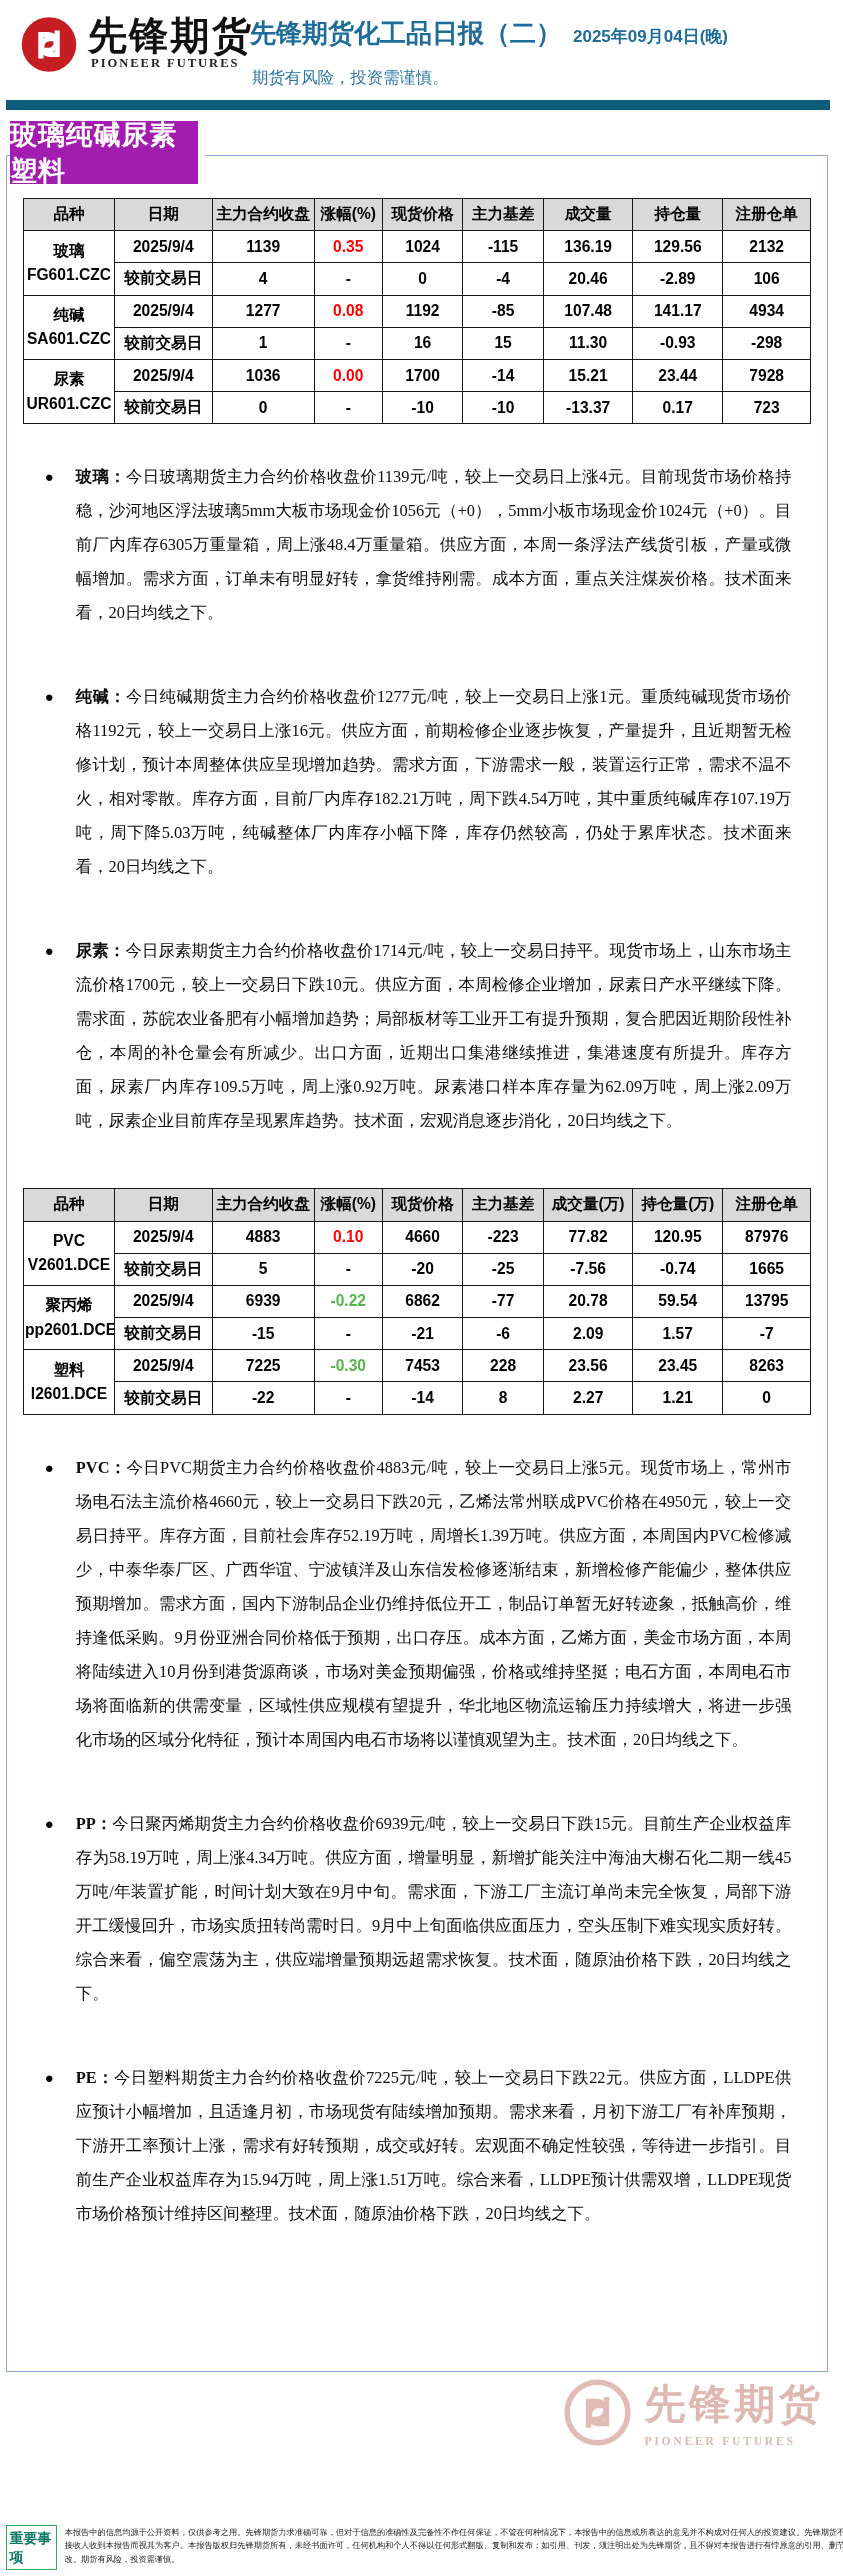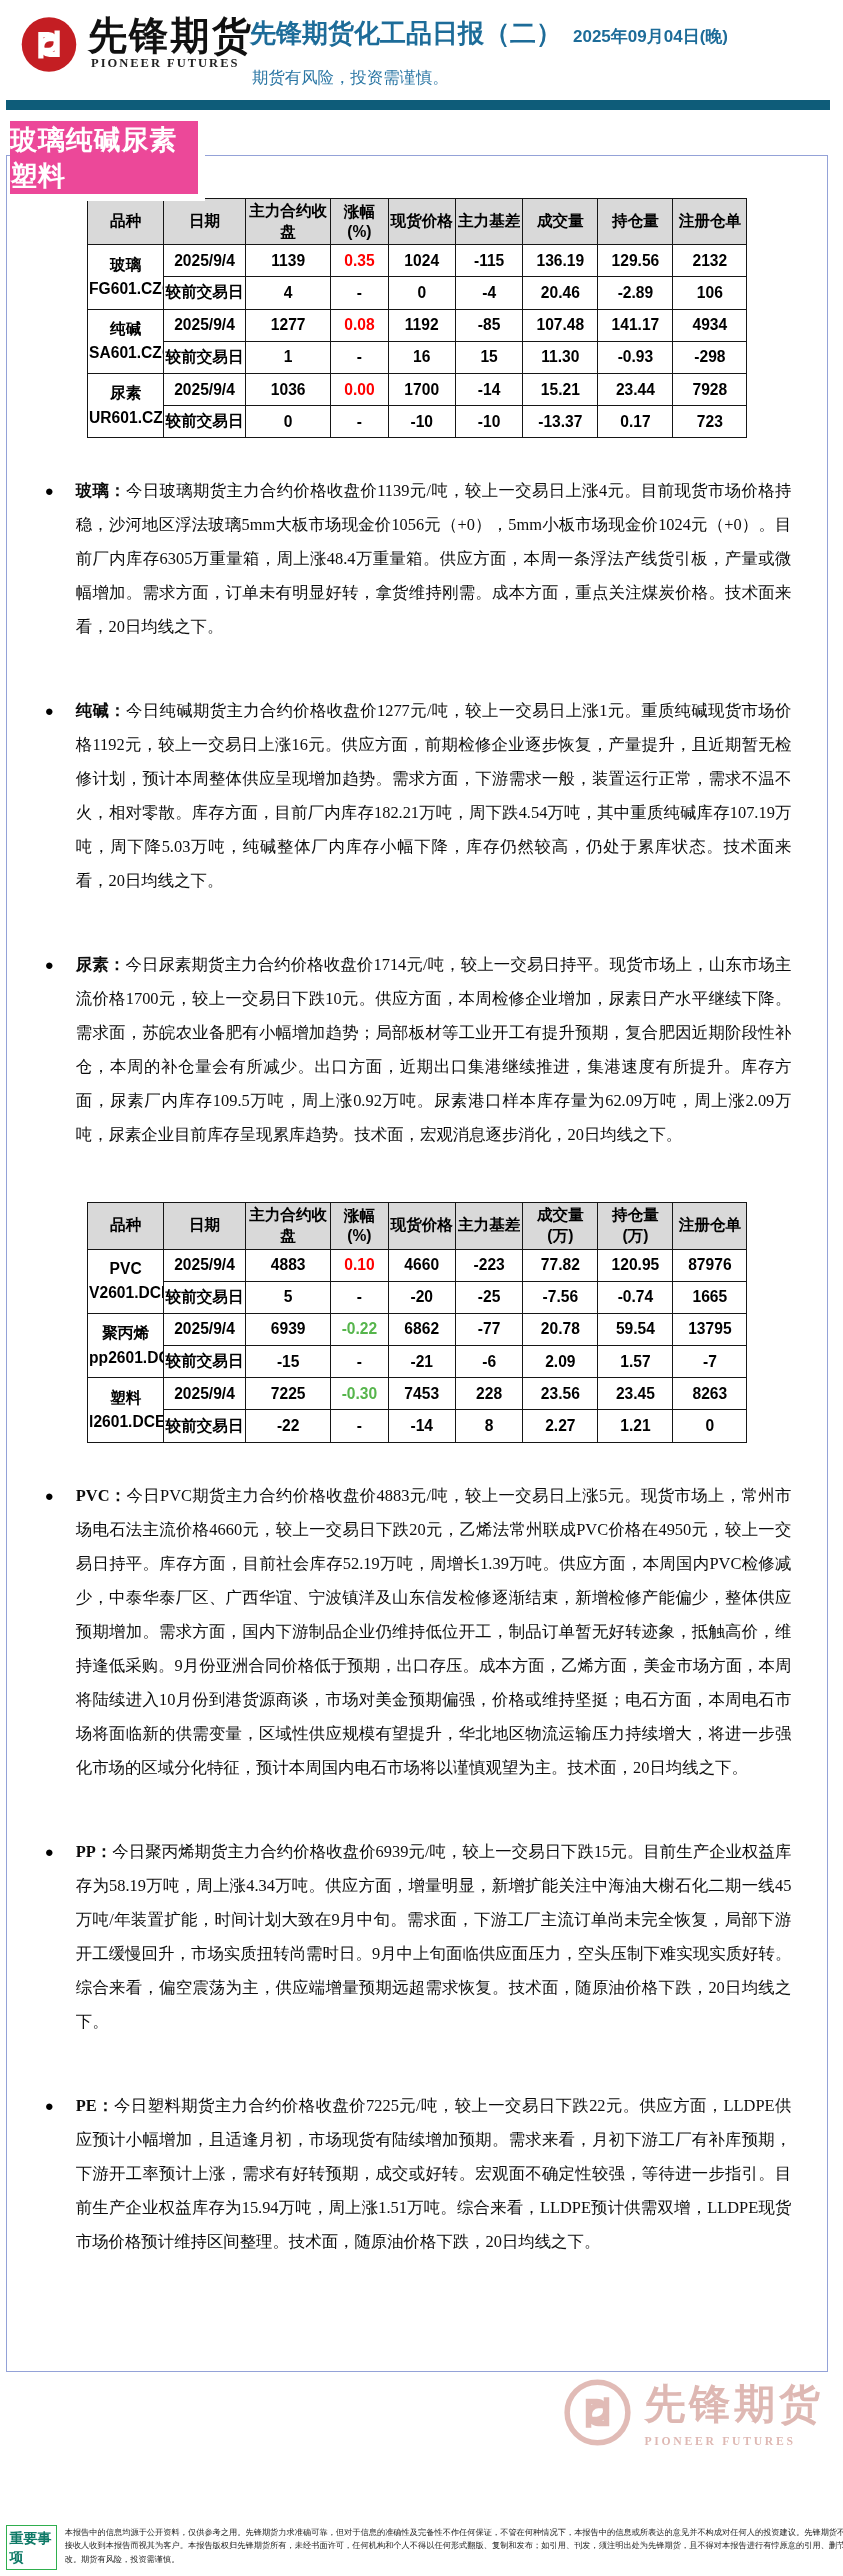--- a/index.html
+++ b/index.html
@@ -14,32 +14,32 @@
   .brand-en{position:absolute;left:91px;top:56px;font-weight:bold;font-size:12.5px;
             letter-spacing:2px;color:#222;font-family:"Liberation Serif",serif;}
   .title-row{position:absolute;left:250px;top:15.6px;display:flex;align-items:baseline;gap:11px;}
   .title{font-family:"Liberation Sans",sans-serif;font-weight:bold;font-size:26px;color:#1d6c99;}
   .rdate{font-family:"Liberation Sans",sans-serif;font-weight:bold;font-size:17px;color:#1d6c99;}
   .subtitle{position:absolute;left:252px;top:67px;font-size:16.4px;color:#2a76a4;}
 
   .divider{position:absolute;left:6.3px;top:100px;width:824px;height:10.2px;background:#0e5c79;}
 
   
-  .banner{position:absolute;left:10.2px;top:121px;width:188px;height:73px;background:#ec4899;
+  .banner{position:absolute;left:10.2px;top:121px;width:188px;height:63px;background:#a21caf;
           color:#fff;display:flex;align-items:center;justify-content:center;
           font-family:"Liberation Sans",sans-serif;font-weight:bold;font-size:27px;
           letter-spacing:0.8px;box-shadow:7px 7px 0 #ffffff;z-index:3;}
 
   
   .box{position:absolute;left:6.3px;top:155px;width:822px;height:2217px;border:1.6px solid #94a2d8;
        background:#fff;z-index:1;box-sizing:border-box;overflow:hidden;}
   .box-inner{padding:42px 15.6px 0 15.6px;}
 
   
-  table.rpt{width:660px;margin:0 auto;border-collapse:collapse;table-layout:fixed;
+  table.rpt{width:788px;margin:0 auto;border-collapse:collapse;table-layout:fixed;
             font-family:"Liberation Sans",sans-serif;font-weight:bold;color:#000;}
   table.rpt th,table.rpt td{border:1.6px solid #161616;text-align:center;vertical-align:middle;
             font-size:15.6px;padding:1.6px 0.8px;height:28px;overflow:hidden;}
   table.rpt thead th{background:#d9d9d9;}
   table.rpt th:nth-child(1){width:11.5%}
   table.rpt th:nth-child(2){width:12.5%}
   table.rpt th:nth-child(3){width:13%}
   table.rpt th:nth-child(4){width:8.6%}
   table.rpt th:nth-child(5){width:10.2%}
   table.rpt th:nth-child(6){width:10.2%}

